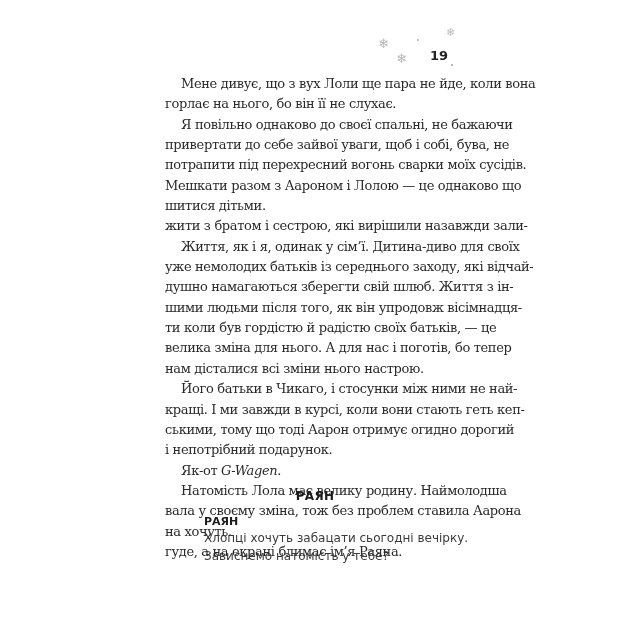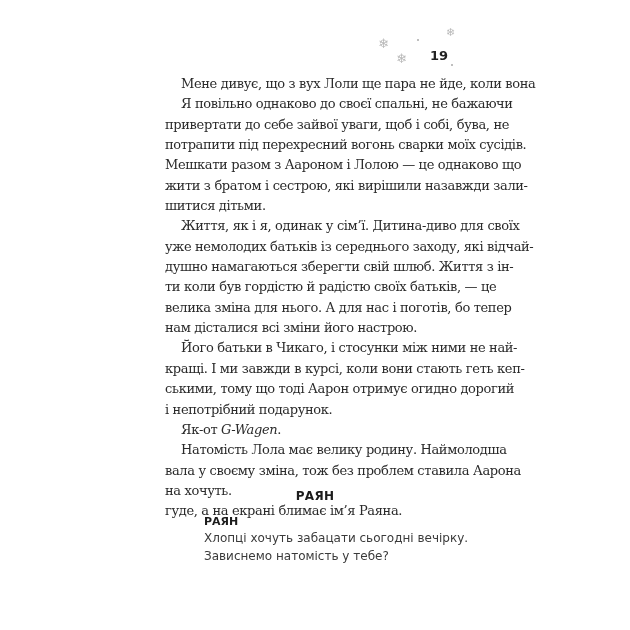--- a/index.html
+++ b/index.html
@@ -27,34 +27,36 @@
   <span class="flake" style="left:396px;top:52px;font-size:13px;">❄</span>
   <span class="flake" style="left:446px;top:27px;font-size:11px;">❄</span>
   <span class="dot" style="left:417px;top:39px;"></span>
   <span class="dot" style="left:451px;top:64px;"></span>
 
   <div class="pnum">19</div>
 
   <div class="body">
 
     <span class="line ind just">Мене дивує, що з вух Лоли ще пара не йде, коли вона</span>
+    <span class="line">горлає на нього, бо він її не слухає.</span>
 
     <span class="line ind just">Я повільно однаково до своєї спальні, не бажаючи</span>
     <span class="line just">привертати до себе зайвої уваги, щоб і собі, бува, не</span>
     <span class="line just">потрапити під перехресний вогонь сварки моїх сусідів.</span>
     <span class="line just">Мешкати разом з Аароном і Лолою — це однаково що</span>
+    <span class="line">шитися дітьми.</span>
     <span class="line just">жити з братом і сестрою, які вирішили назавжди зали-</span>
-    <span class="line">шитися дітьми.</span>
 
     <span class="line ind just">Життя, як і я, одинак у сім’ї. Дитина-диво для своїх</span>
     <span class="line just">уже немолодих батьків із середнього заходу, які відчай-</span>
     <span class="line just">душно намагаються зберегти свій шлюб. Життя з ін-</span>
+    <span class="line just">шими людьми після того, як він упродовж вісімнадця-</span>
     <span class="line just">ти коли був гордістю й радістю своїх батьків, — це</span>
     <span class="line just">велика зміна для нього. А для нас і поготів, бо тепер</span>
-    <span class="line">нам дісталися всі зміни його настрою.</span>
+    <span class="line">нам дісталися всі зміни нього настрою.</span>
 
     <span class="line ind just">Його батьки в Чикаго, і стосунки між ними не най-</span>
     <span class="line just">кращі. І ми завжди в курсі, коли вони стають геть кеп-</span>
     <span class="line just">ськими, тому що тоді Аарон отримує огидно дорогий</span>
     <span class="line">і непотрібний подарунок.</span>
 
     <span class="line ind"><span>Як-от </span><span class="it">G-Wagen</span><span>.</span></span>
 
     <span class="line ind just">Натомість Лола має велику родину. Наймолодша</span>
     <span class="line just">вала у своєму зміна, тож без проблем ставила Аарона</span>

